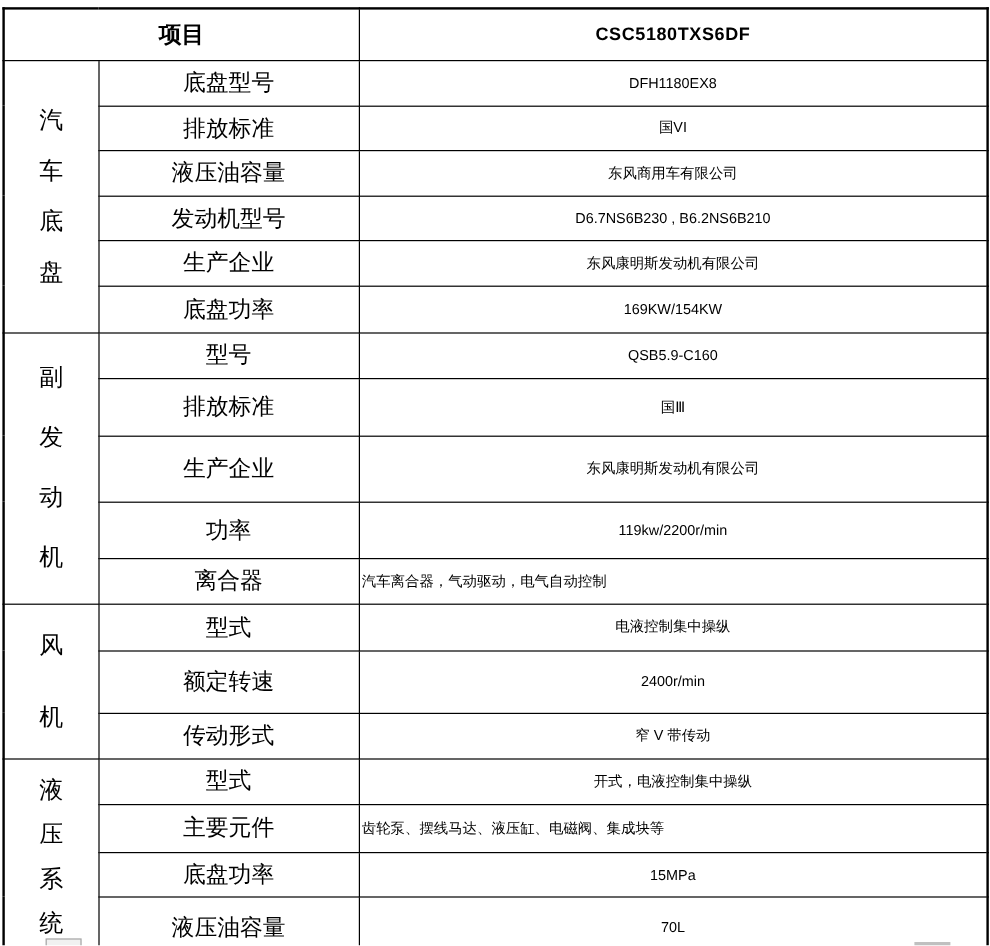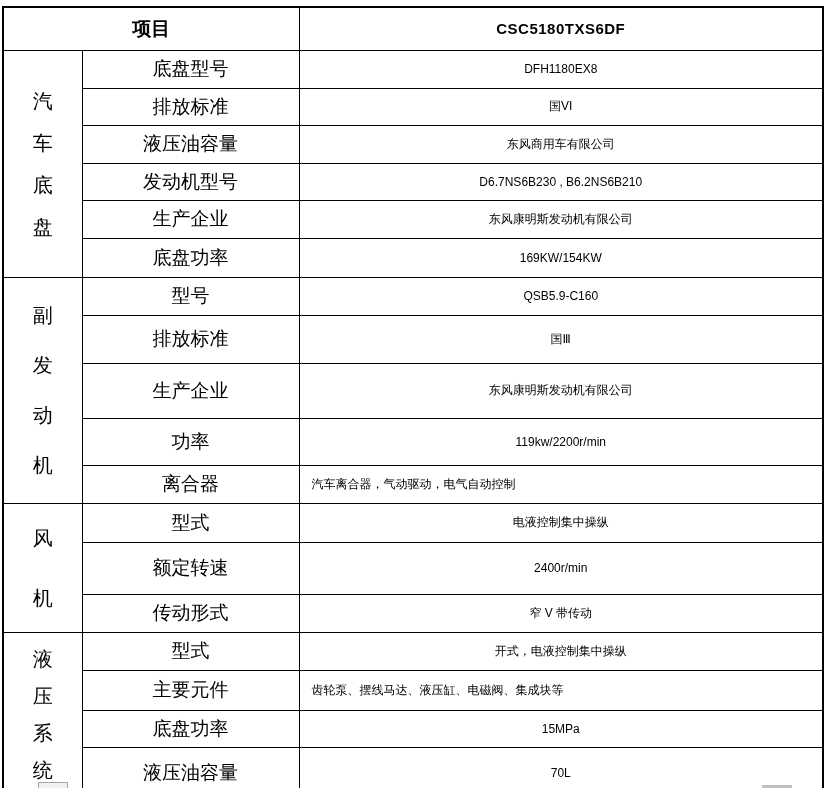--- a/index.html
+++ b/index.html
@@ -59,21 +59,21 @@
     text-align: center;
     padding-left: 12px;
     font-size: 19px;
   }
   td.value-cell {
     text-align: center;
     font-size: 12px;
   }
   td.value-cell.left {
     text-align: left;
-    padding-left: 12px;
+    padding-left: 2px;
   }
   .fragment-left {
     position: absolute;
     left: 38px;
     top: 782px;
     width: 30px;
     height: 8px;
     background: #f1f1f1;
     border: 1px solid #a6a6a6;
     box-sizing: border-box;

